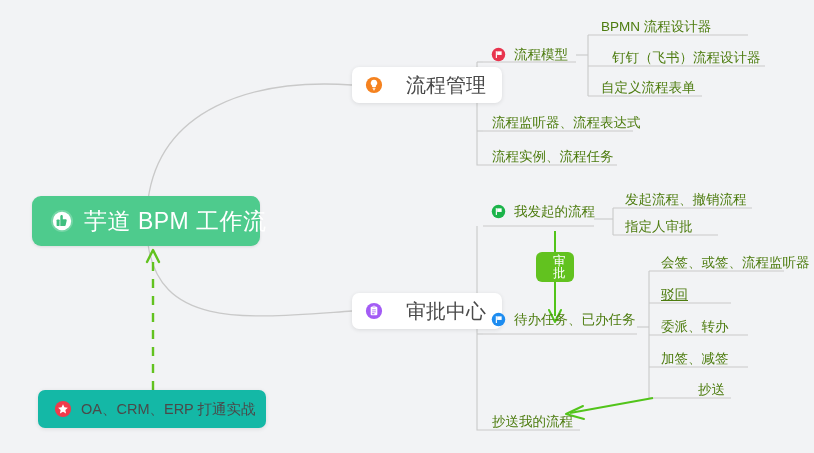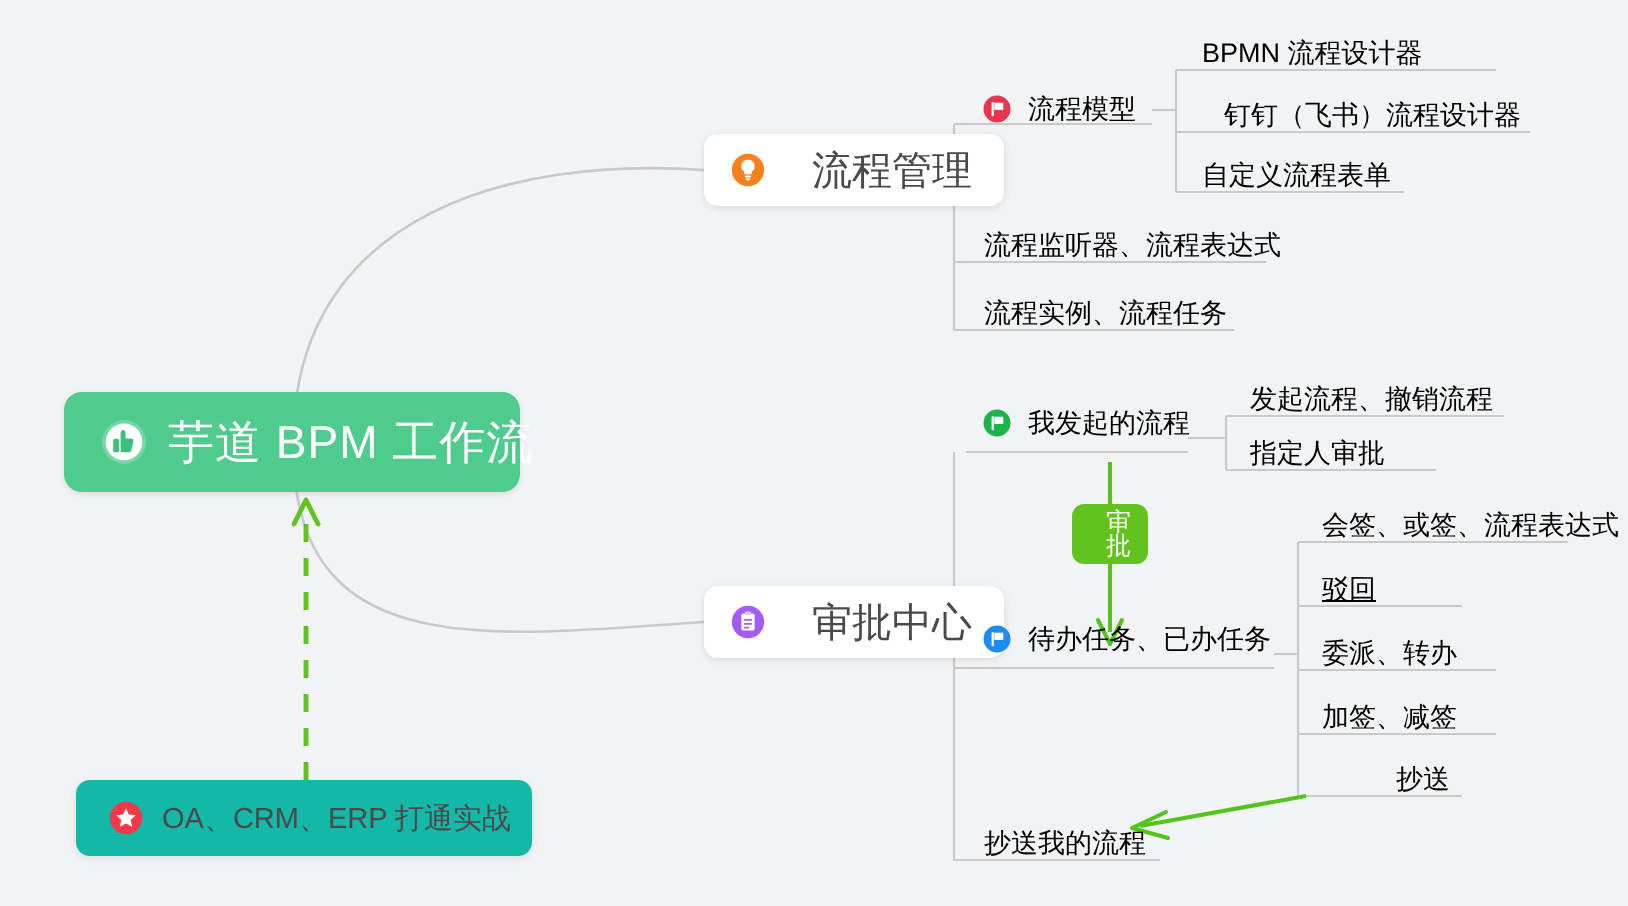--- a/index.html
+++ b/index.html
@@ -62,21 +62,21 @@
   .branch-label {
     font-size: 20px;
     color: #4a4a4a;
     margin-left: 23px;
   }
 
   
   .leaf {
     position: absolute;
     font-size: 13.5px;
-    color: #000000;
+    color: #4d7c0f;
     white-space: nowrap;
     line-height: 1;
     display: flex;
     align-items: center;
   }
   .leaf .leaf-text { margin-left: 0; }
   .leaf.with-icon .leaf-text { margin-left: 8px; }
 
   
   .note-node {
@@ -291,21 +291,21 @@
 
   <div class="leaf" style="left:625px; top:193px;">
     <span class="leaf-text">发起流程、撤销流程</span>
   </div>
 
   <div class="leaf" style="left:625px; top:220px;">
     <span class="leaf-text">指定人审批</span>
   </div>
 
   <div class="leaf" style="left:661px; top:256px;">
-    <span class="leaf-text">会签、或签、流程表达式</span>
+    <span class="leaf-text">会签、或签、流程监听器</span>
   </div>
 
   <div class="leaf" style="left:661px; top:288px;text-decoration:underline;">
     <span class="leaf-text">驳回</span>
   </div>
 
   <div class="leaf" style="left:661px; top:320px;">
     <span class="leaf-text">委派、转办</span>
   </div>
 

